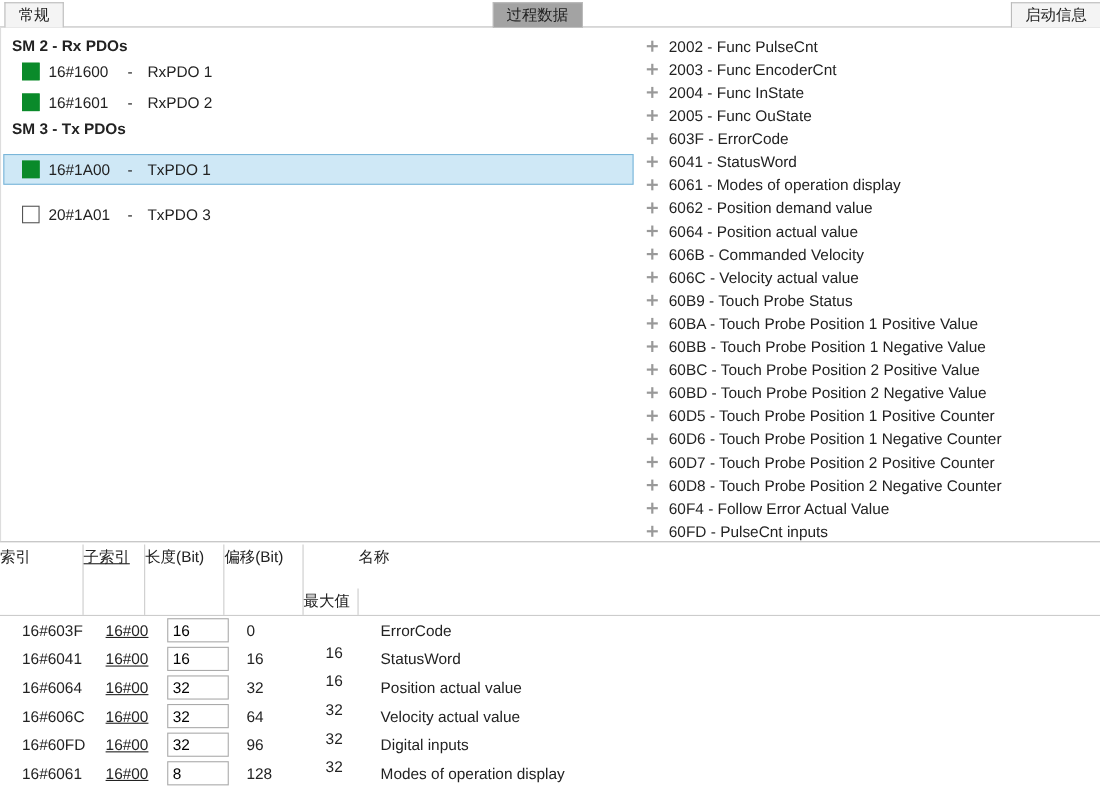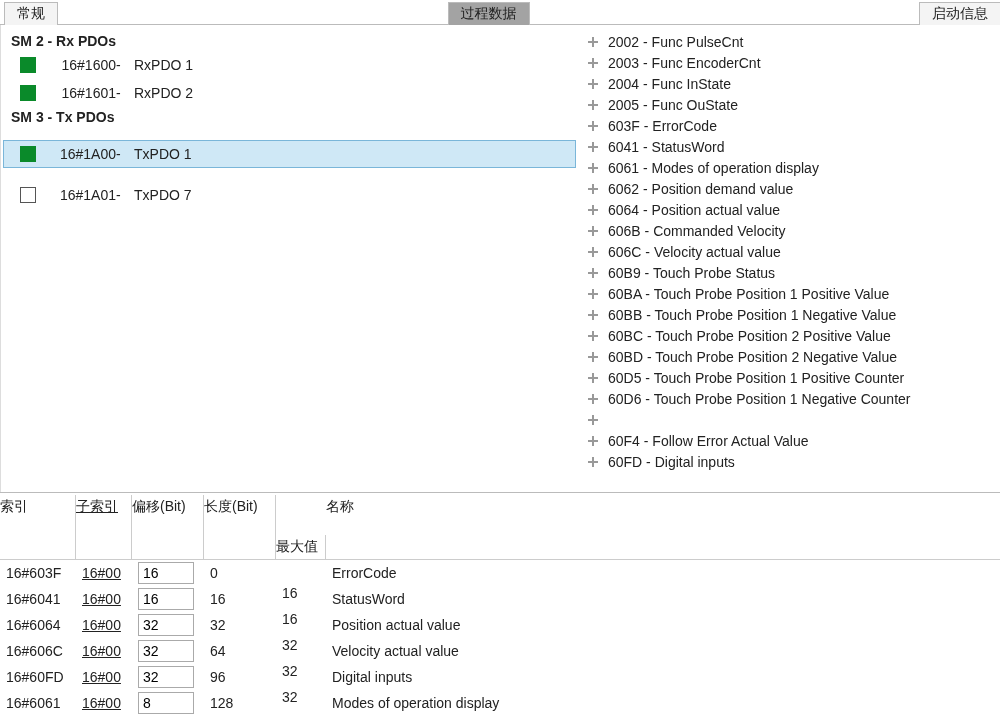--- a/index.html
+++ b/index.html
@@ -11,40 +11,40 @@
 
 .main-area { display: flex; height: 468px; border-bottom: 1px solid #bbb; }
 .left-pane { width: 578px; padding-top: 6px; overflow: hidden; border-left: 1px solid #ddd; }
 .right-pane { flex: 1; padding-top: 6px; overflow: hidden; }
 
 .grp-header { font-weight: bold; padding: 2px 10px; }
 .pdo-row { display: flex; align-items: center; padding: 1px 10px 1px 18px; height: 28px; border: 1px solid transparent; }
 .pdo-row.selected { background: #cfe8f6; border: 1px solid #7ab6d9; margin: 13px 2px; padding-left: 16px; }
 .pdo-box { width: 16px; height: 16px; border: 1px solid #555; margin-right: 8px; }
 .pdo-box.filled { background: #0a8a2a; border: 1px solid #0a8a2a; }
-.pdo-idx { width: 72px; text-align: right; }
+.pdo-idx { width: 72px; }
 .pdo-sep { width: 18px; }
 
 .obj-row { display: flex; align-items: center; padding: 0 10px; height: 21px; white-space: nowrap; }
 .plus { width: 10px; height: 10px; margin-right: 10px; position: relative; color: #888; }
 .plus::before { content: ''; position: absolute; left: 0; top: 4px; width: 10px; height: 2px; background: #999; }
 .plus::after { content: ''; position: absolute; left: 4px; top: 0; width: 2px; height: 10px; background: #999; }
 
 .bottom-table { padding-top: 2px; }
 .th-row { display: flex; border-bottom: 1px solid #ccc; }
 .th-cell { padding: 3px 0; border-right: 1px solid #ccc; font-weight: normal; }
 .col-idx { width: 76px; }
 .col-sub { width: 56px; text-decoration: underline; }
 .col-len { width: 72px; }
 .col-off { width: 72px; }
 .col-max { width: 50px; margin-top: 40px; }
 .col-name { flex: 1; }
 
 .td-row { display: flex; align-items: center; height: 26px; }
-.td-cell { padding: 1px 6px; }
+.td-cell { padding: 1px 20px; }
 .len-input { width: 56px; height: 22px; border: 1px solid #aaa; padding: 0 4px; font-family: inherit; font-size: 14px; background: #fff; }
 </style>
 </head>
 <body>
 
 <div class="tabs-row" id="tabs-row">
     <div class="tab">常规</div>
     <div class="tab active">过程数据</div>
     <div class="tab">启动信息</div>
   </div>
@@ -66,23 +66,23 @@
       </div>
       <div class="grp-header">SM 3 - Tx PDOs</div>
       <div class="pdo-row selected">
         <span class="pdo-box filled"></span>
         <span class="pdo-idx">16#1A00</span>
         <span class="pdo-sep">-</span>
         <span>TxPDO 1</span>
       </div>
       <div class="pdo-row">
         <span class="pdo-box"></span>
-        <span class="pdo-idx">16#1A01</span>
-        <span class="pdo-sep">-</span>
-        <span>TxPDO 7</span>
+        <span class="pdo-idx">20#1A01</span>
+        <span class="pdo-sep">-</span>
+        <span>TxPDO 3</span>
       </div>
     </div>
   <div class="right-pane" id="right-pane">
       <div class="obj-row">
         <span class="plus"></span>
         <span>2002 - Func PulseCnt</span>
       </div>
       <div class="obj-row">
         <span class="plus"></span>
         <span>2003 - Func EncoderCnt</span>
@@ -146,38 +146,43 @@
       <div class="obj-row">
         <span class="plus"></span>
         <span>60D5 - Touch Probe Position 1 Positive Counter</span>
       </div>
       <div class="obj-row">
         <span class="plus"></span>
         <span>60D6 - Touch Probe Position 1 Negative Counter</span>
       </div>
       <div class="obj-row">
         <span class="plus"></span>
+        <span>60D7 - Touch Probe Position 2 Positive Counter</span>
+      </div>
+      <div class="obj-row">
+        <span class="plus"></span>
+        <span>60D8 - Touch Probe Position 2 Negative Counter</span>
       </div>
       <div class="obj-row">
         <span class="plus"></span>
         <span>60F4 - Follow Error Actual Value</span>
       </div>
       <div class="obj-row">
         <span class="plus"></span>
-        <span>60FD - Digital inputs</span>
+        <span>60FD - PulseCnt inputs</span>
       </div>
     </div>
 </div>
 
 <div class="bottom-table">
   <div class="th-row">
     <div class="th-cell col-idx">索引</div>
     <div class="th-cell col-sub">子索引</div>
+    <div class="th-cell col-len">长度(Bit)</div>
     <div class="th-cell col-off">偏移(Bit)</div>
-    <div class="th-cell col-len">长度(Bit)</div>
     <div class="th-cell col-max">最大值</div>
     <div class="th-cell col-name" style="border-right:none">名称</div>
   </div>
   <div id="table-body">
       <div class="td-row">
         <div class="td-cell col-idx">16#603F</div>
         <div class="td-cell col-sub">16#00</div>
         <div class="td-cell col-len"><input class="len-input" value="16" style=""></div>
         <div class="td-cell col-off">0</div>
         <div class="td-cell col-max">16</div>

